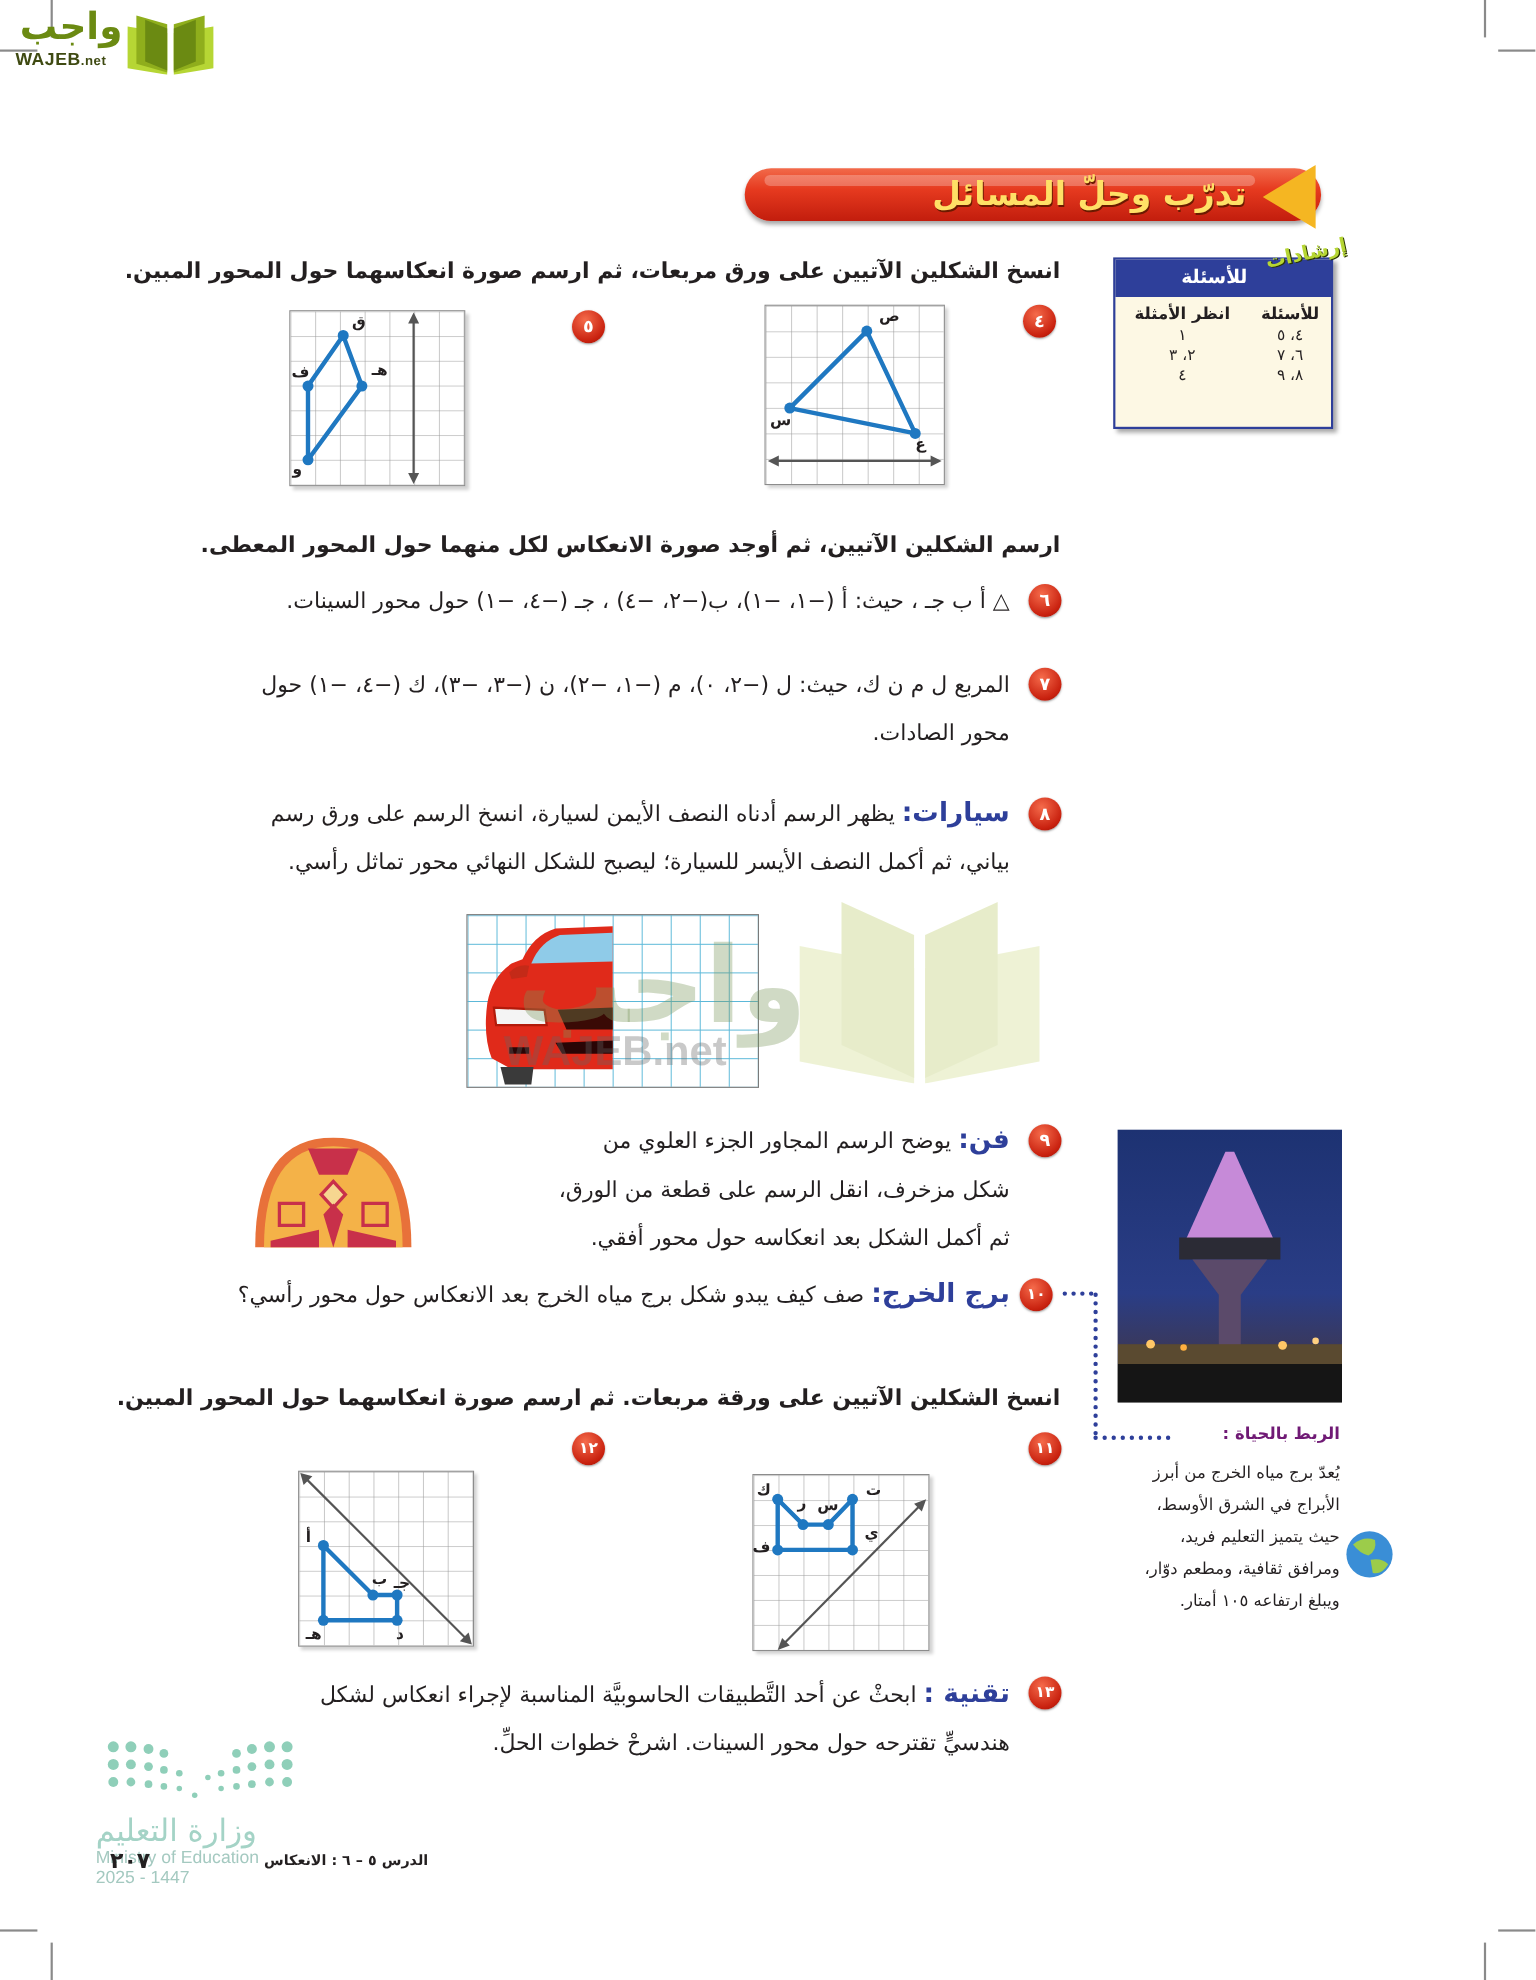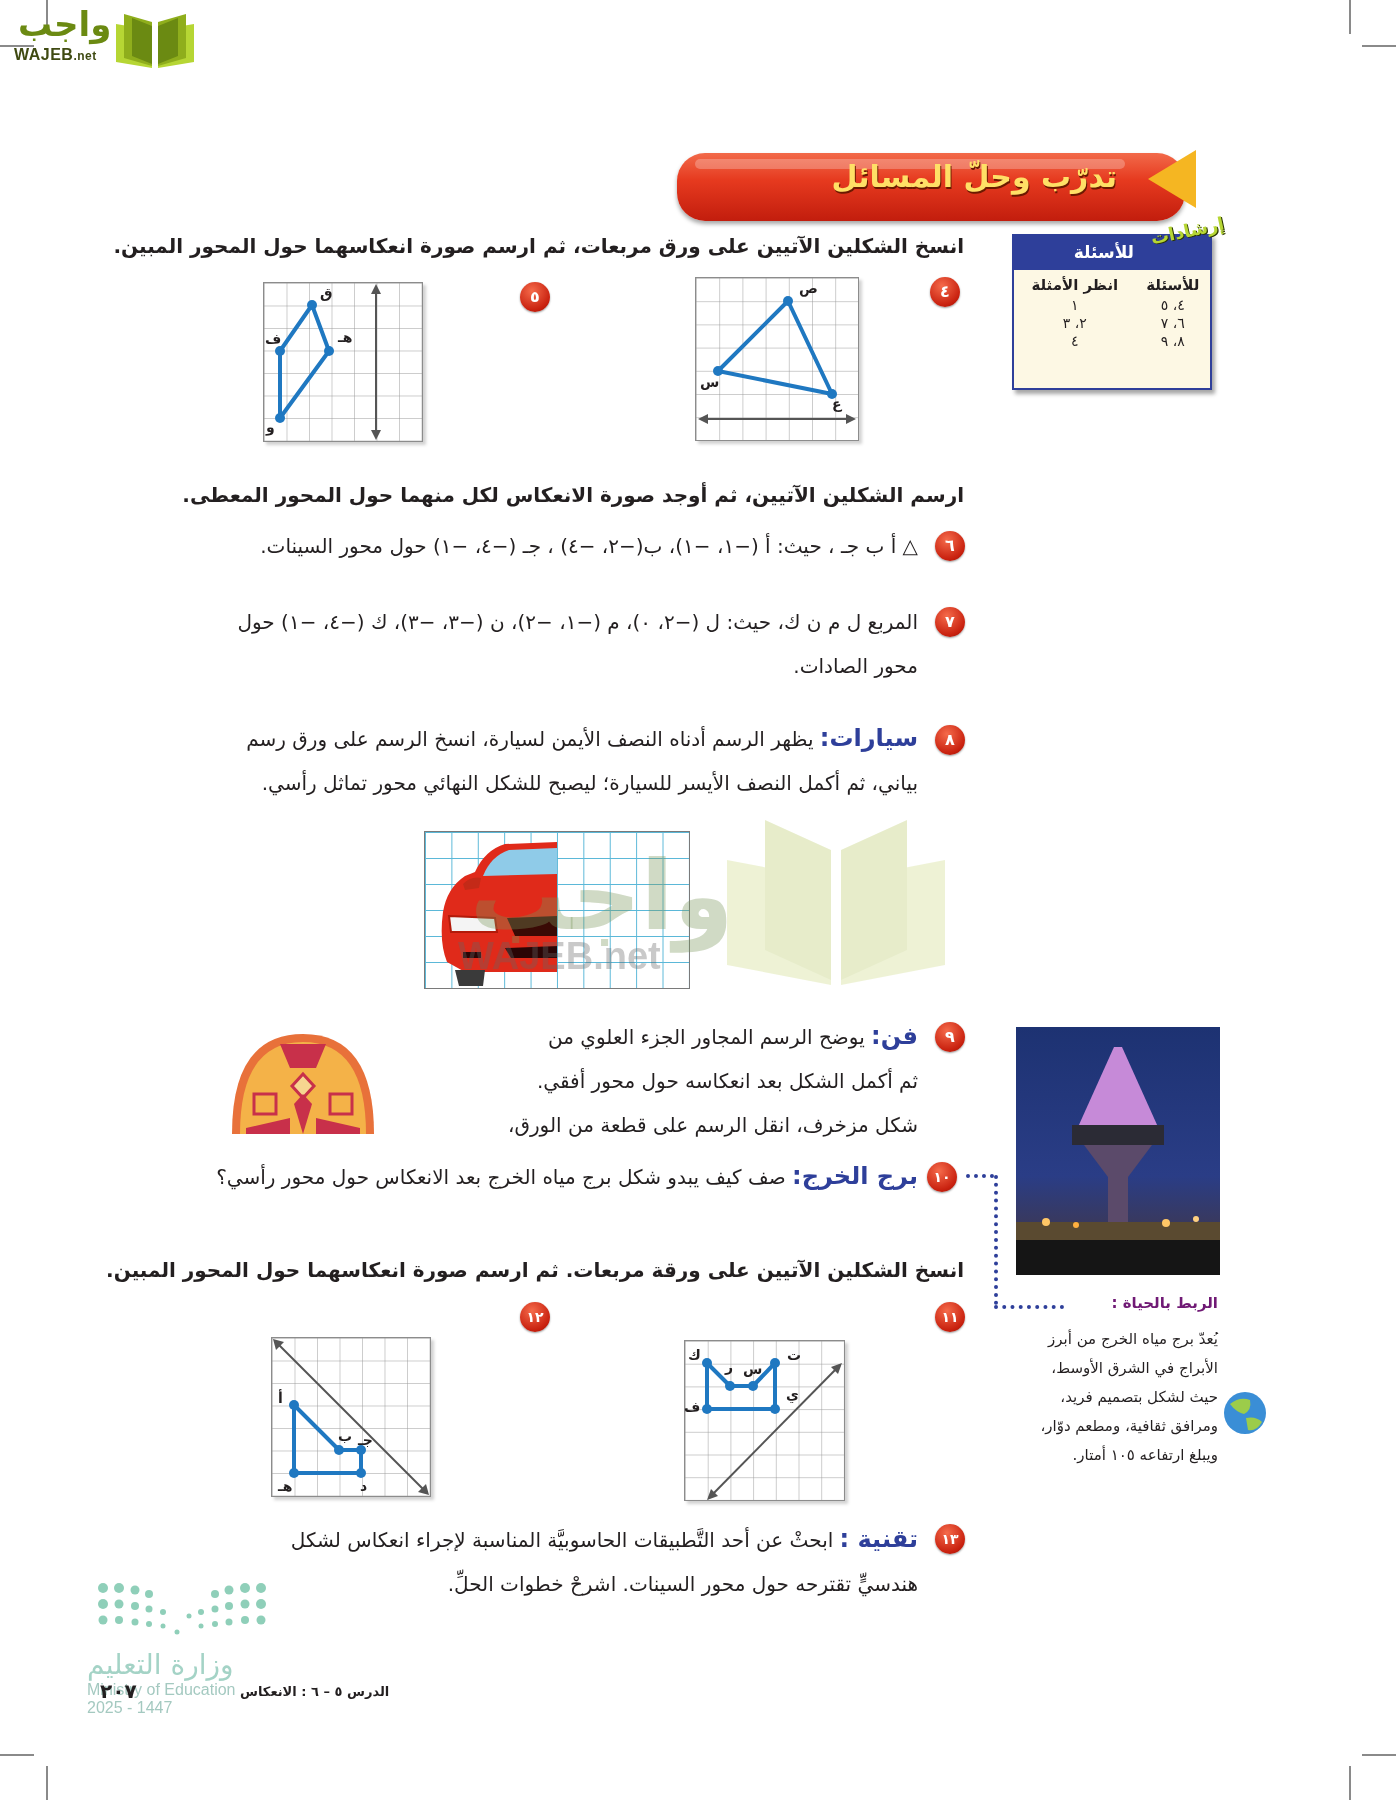--- a/index.html
+++ b/index.html
@@ -12,23 +12,23 @@
   .crop { position: absolute; background: #8a8a8a; }
   
   .logo { left: 8px; top: 4px; width: 182px; height: 62px; direction: ltr; }
   .logo-ar { position: absolute; left: 10px; top: 0; font-size: 34px; font-weight: bold; color: #6b8a12; font-family: "DejaVu Sans", sans-serif; }
   .logo-en { position: absolute; left: 6px; top: 42px; font-size: 16px; font-weight: bold; color: #3f4a12; font-family: "Liberation Sans", sans-serif; letter-spacing: 0.5px; }
   .logo-en small { font-size: 12px; }
   .logo-book { position: absolute; left: 106px; top: 4px; width: 82px; height: 60px; }
 
   
   .banner {
-    left: 677px; top: 153px; width: 508px; height: 68px;
+    left: 677px; top: 153px; width: 508px; height: 48px;
     background: linear-gradient(#f26a4a 0%, #e63a1f 40%, #c21d0d 100%);
-    border-radius: 28px; box-shadow: 0 3px 4px rgba(0,0,0,0.35);
+    border-radius: 28px; box-shadow: 0 3px 4px rgba(0,0,0,0.35); padding-left: 16px;
   }
   .banner::before { content: ""; position: absolute; left: 18px; top: 6px; right: 60px; height: 10px; border-radius: 8px; background: rgba(255,255,255,0.25); }
   .banner-title {
     position: absolute; right: 68px; top: 6px; font-size: 30px; font-weight: bold;
     color: #ffe066; text-shadow: 1px 2px 0 #6b1a00;
   }
   .banner-arrow { left: 1148px; top: 150px; width: 0; height: 0; border-top: 29px solid transparent; border-bottom: 29px solid transparent; border-right: 48px solid #f5b622; }
 
   
   .hints { left: 1012px; top: 234px; width: 196px; height: 152px; background: #fdf8e4; border: 2px solid #2e3f9a; box-shadow: 3px 4px 4px rgba(0,0,0,0.35); }
@@ -219,22 +219,22 @@
 <svg class="abs wm-book" viewBox="0 0 222 165">
   <path d="M2 40 L106 60 L106 165 L2 145 Z" fill="#cfdc8a"></path>
   <path d="M220 40 L116 60 L116 165 L220 145 Z" fill="#cfdc8a"></path>
   <path d="M40 0 L106 30 L106 160 L40 130 Z" fill="#bccb6a"></path>
   <path d="M182 0 L116 30 L116 160 L182 130 Z" fill="#bccb6a"></path>
 </svg>
 
 <div class="badge" style="left:935px;top:1022px;">٩</div>
 <div class="abs ptext" style="right:478px;top:1014px;white-space:nowrap;">
   <div><span class="kw">فن</span><span class="kw">:</span> <span>يوضح الرسم المجاور الجزء العلوي من</span></div>
+  <div>شكل مزخرف، انقل الرسم على قطعة من الورق،</div>
   <div>ثم أكمل الشكل بعد انعكاسه حول محور أفقي.</div>
-  <div>شكل مزخرف، انقل الرسم على قطعة من الورق،</div>
 </div>
 <svg class="abs" style="left:230px;top:1034px;" width="146" height="100" viewBox="0 0 146 100">
   <path d="M2 100 Q2 0 73 0 Q144 0 144 100 Z" fill="#e8713a"></path>
   <path d="M10 100 Q10 8 73 8 Q136 8 136 100 Z" fill="#f4b248"></path>
   <path d="M50 10 L96 10 L86 34 L60 34 Z" fill="#c8304a"></path>
   <path d="M73 40 L84 52 L73 64 L62 52 Z" fill="#f6d690" stroke="#c8304a" stroke-width="3"></path>
   <path d="M64 70 L73 100 L82 70 L73 60 Z" fill="#c8304a"></path>
   <path d="M24 60 L46 60 L46 80 L24 80 Z" fill="none" stroke="#c8304a" stroke-width="3"></path>
   <path d="M100 60 L122 60 L122 80 L100 80 Z" fill="none" stroke="#c8304a" stroke-width="3"></path>
   <path d="M16 94 L60 84 L60 100 L16 100 Z" fill="#c8304a"></path>
@@ -259,21 +259,21 @@
       <circle cx="180" cy="192" r="3" fill="#ffd080"></circle>
     <rect x="0" y="213" width="204" height="35" fill="#151515"></rect>
   </svg>
 </div>
 <div class="abs dots-v"></div>
 <div class="abs dots-h2"></div>
 <div class="abs life-head" style="right:178px;top:1294px;"><span>الربط بالحياة</span> :</div>
 <div class="abs life-body" style="right:178px;top:1325px;white-space:nowrap;">
   <div>يُعدّ برج مياه الخرج من أبرز</div>
   <div>الأبراج في الشرق الأوسط،</div>
-  <div>حيث لشكل بتصميم فريد،</div>
+  <div>حيث يتميز التعليم فريد،</div>
   <div>ومرافق ثقافية، ومطعم دوّار،</div>
   <div>ويبلغ ارتفاعه ١٠٥ أمتار.</div>
 </div>
 <svg class="abs" style="left:1222px;top:1390px;" width="46" height="46" viewBox="0 0 46 46">
   <circle cx="23" cy="23" r="21" fill="#3a8ed6"></circle>
   <path d="M8 14 Q18 6 28 10 Q30 20 22 24 Q14 22 8 14 Z" fill="#9ccc4a"></path>
   <path d="M24 28 Q34 26 40 32 Q34 42 26 40 Z" fill="#9ccc4a"></path>
 </svg>
 
 <div class="abs instr" style="right:432px;top:1258px;">انسخ الشكلين الآتيين على ورقة مربعات. ثم ارسم صورة انعكاسهما حول المحور المبين.</div>

